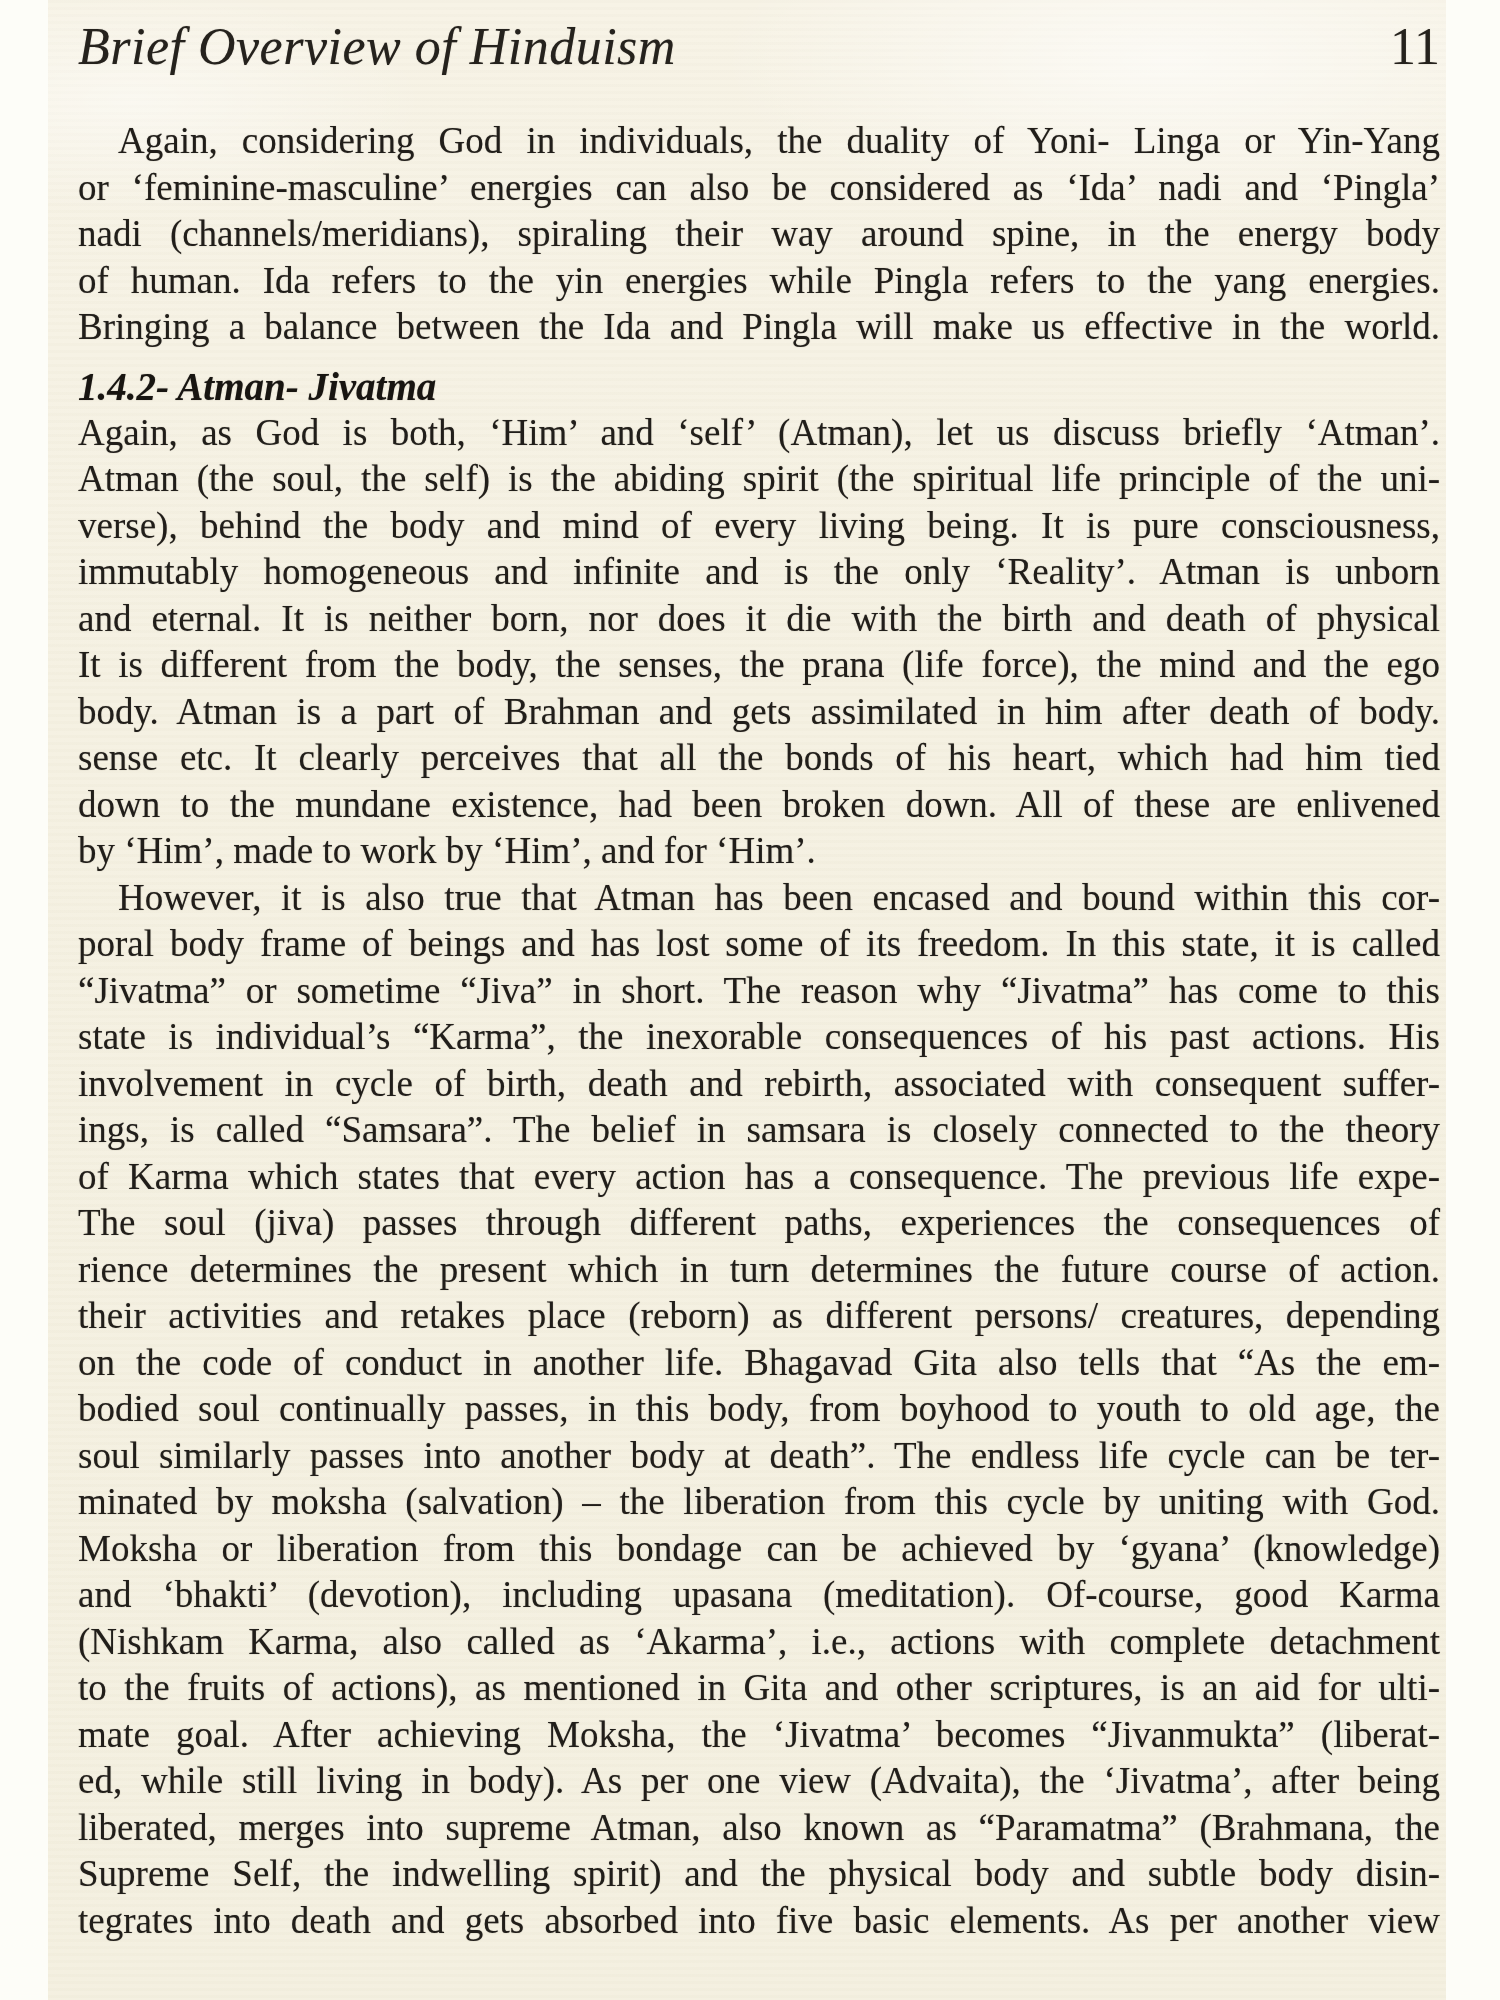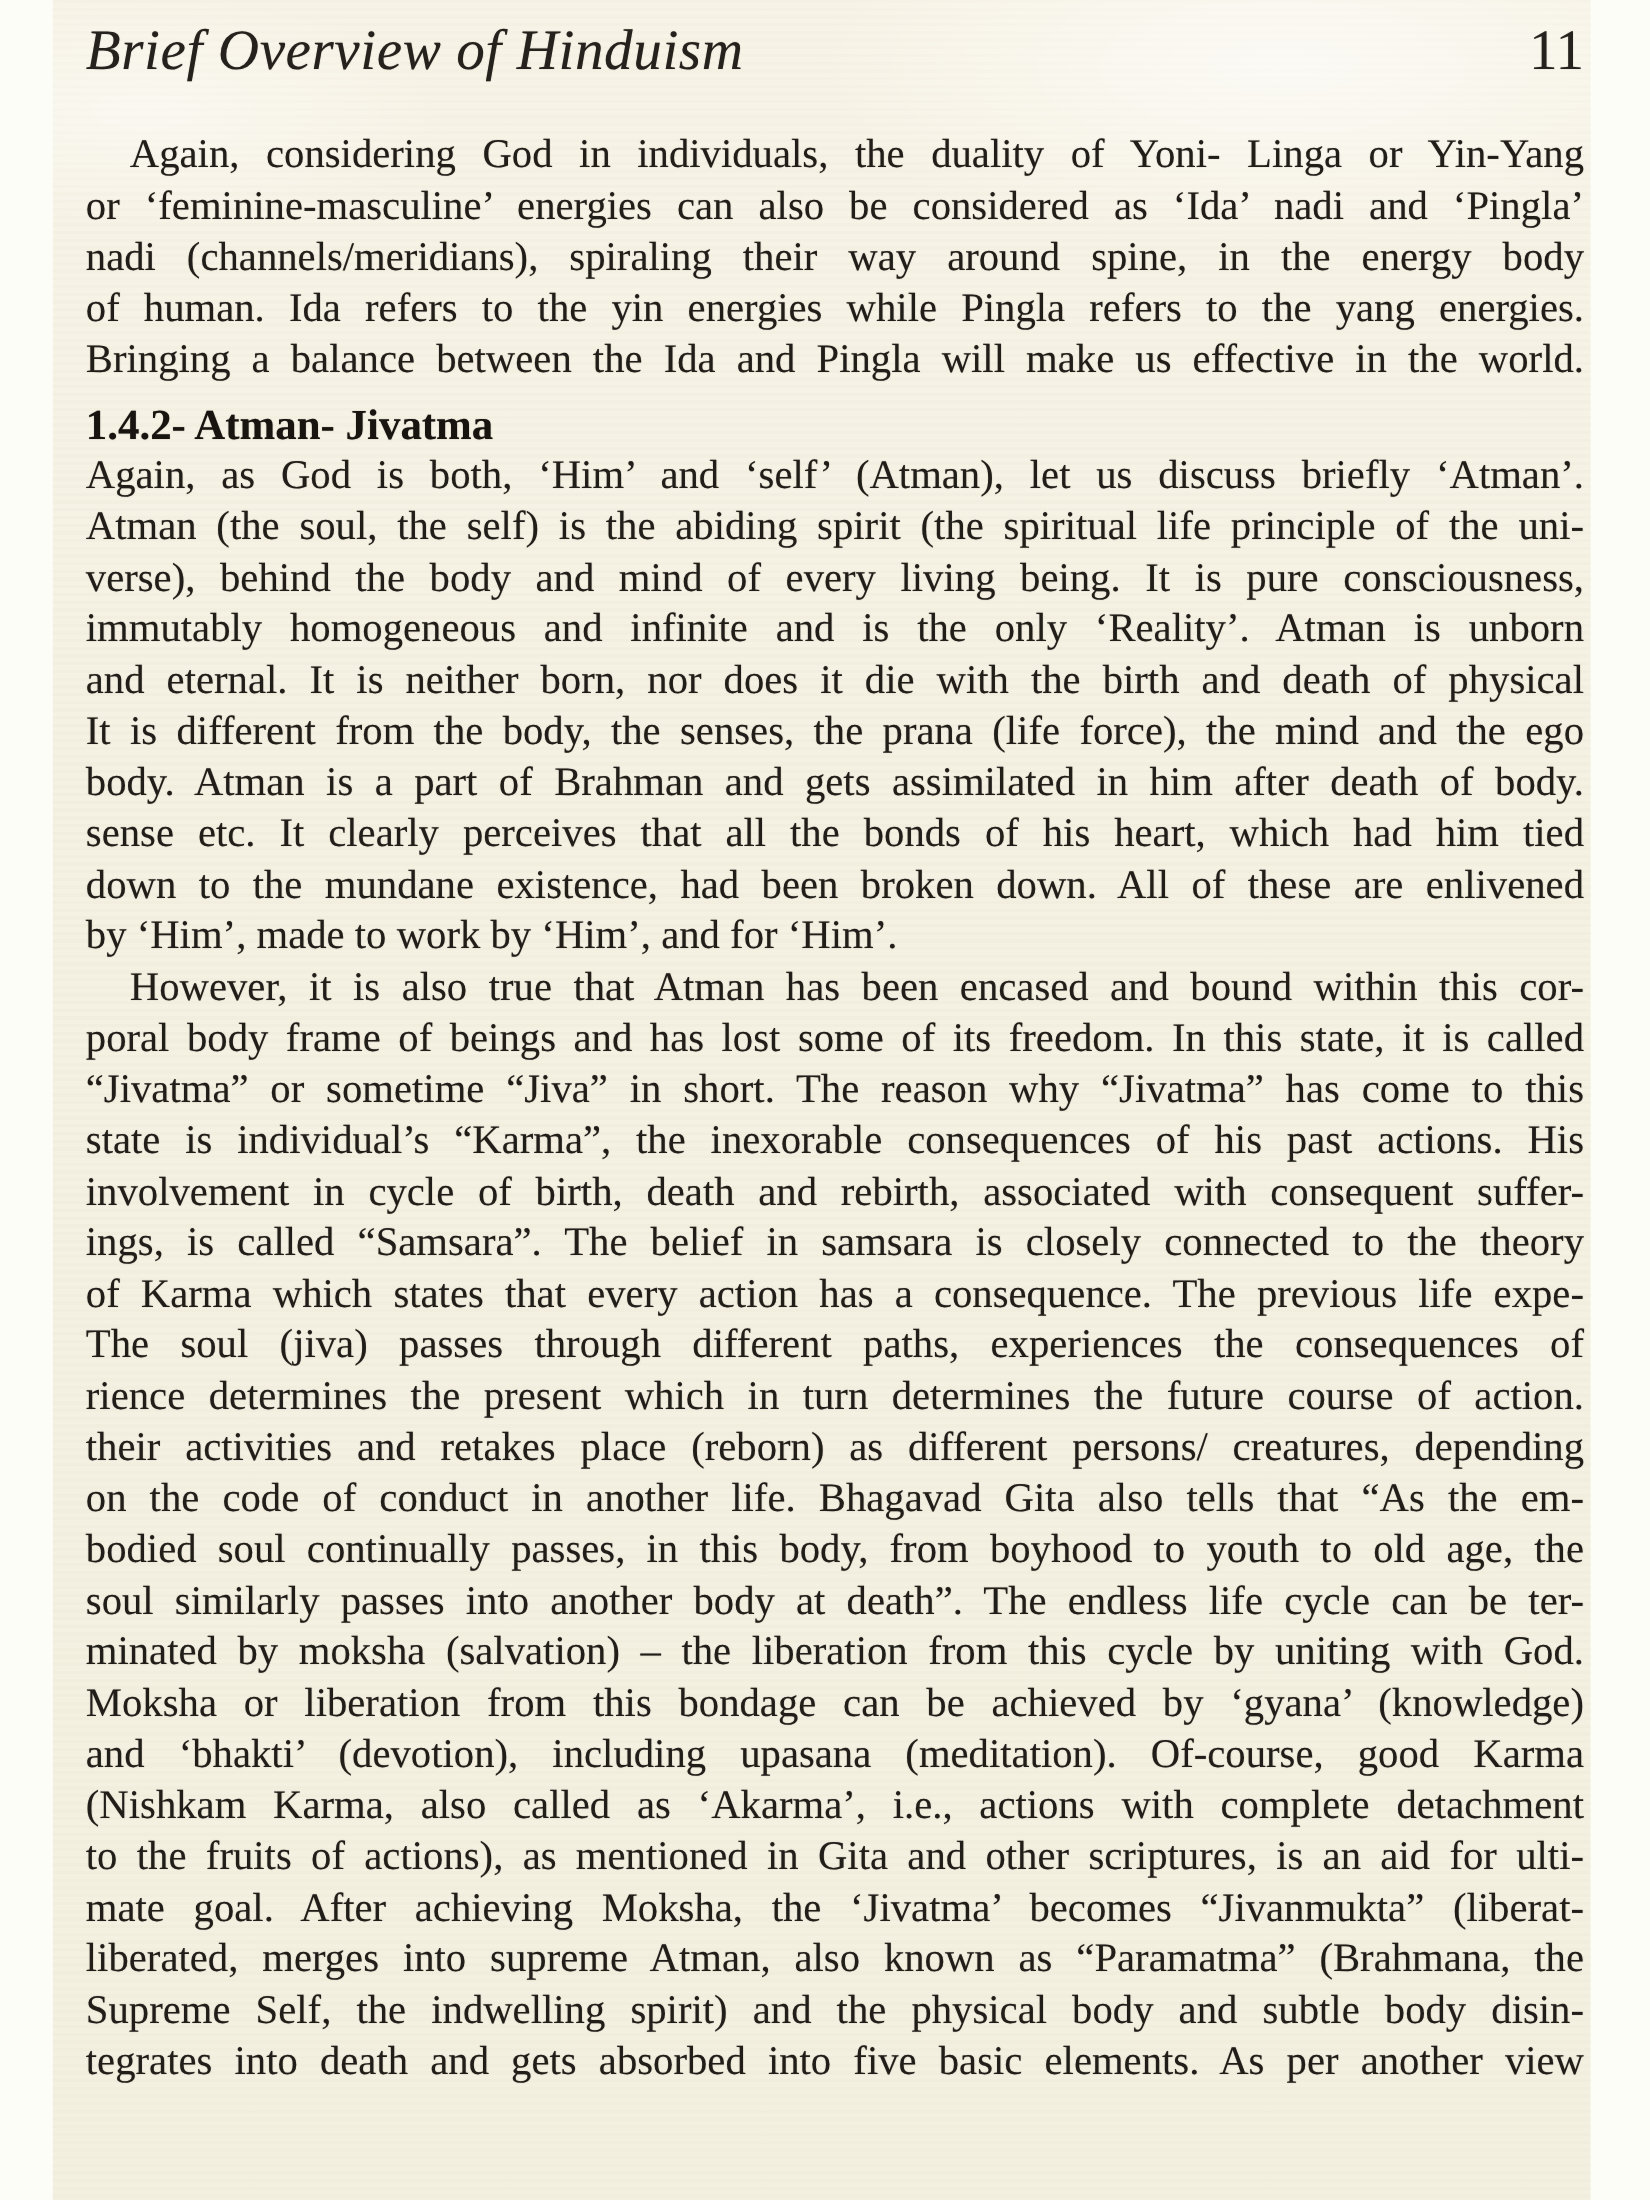--- a/index.html
+++ b/index.html
@@ -64,20 +64,21 @@
   .para .line.indent { text-indent: 40px; }
   .para .line.no-just { text-align-last: left; }
   .para1 { margin-top: 48px; }
   .section-heading {
     font-size: 39px;
     font-weight: bold;
     line-height: 46px;
     margin: 13px 0 0 0;
     color: #181511;
     text-shadow: 0 0 1px rgba(25,20,15,0.45);
+    font-style: italic;
   }
   .para2, .para3 { margin-top: 0; }
 </style>
 </head>
 <body>
 
 <div class="scan">
   <div class="page">
     <div class="content">
 
@@ -122,20 +123,21 @@
           <div class="line">their activities and retakes place (reborn) as different persons/ creatures, depending</div>
           <div class="line">on the code of conduct in another life. Bhagavad Gita also tells that “As the em-</div>
           <div class="line">bodied soul continually passes, in this body, from boyhood to youth to old age, the</div>
           <div class="line">soul similarly passes into another body at death”. The endless life cycle can be ter-</div>
           <div class="line">minated by moksha (salvation) – the liberation from this cycle by uniting with God.</div>
           <div class="line">Moksha or liberation from this bondage can be achieved by ‘gyana’ (knowledge)</div>
           <div class="line">and ‘bhakti’ (devotion), including upasana (meditation). Of-course, good Karma</div>
           <div class="line">(Nishkam Karma, also called as ‘Akarma’, i.e., actions with complete detachment</div>
           <div class="line">to the fruits of actions), as mentioned in Gita and other scriptures, is an aid for ulti-</div>
           <div class="line">mate goal. After achieving Moksha, the ‘Jivatma’ becomes “Jivanmukta” (liberat-</div>
+          <div class="line">ed, while still living in body). As per one view (Advaita), the ‘Jivatma’, after being</div>
           <div class="line">liberated, merges into supreme Atman, also known as “Paramatma” (Brahmana, the</div>
           <div class="line">Supreme Self, the indwelling spirit) and the physical body and subtle body disin-</div>
           <div class="line">tegrates into death and gets absorbed into five basic elements. As per another view</div>
         </div>
 
     </div>
   </div>
 </div>
 
 </body></html>

